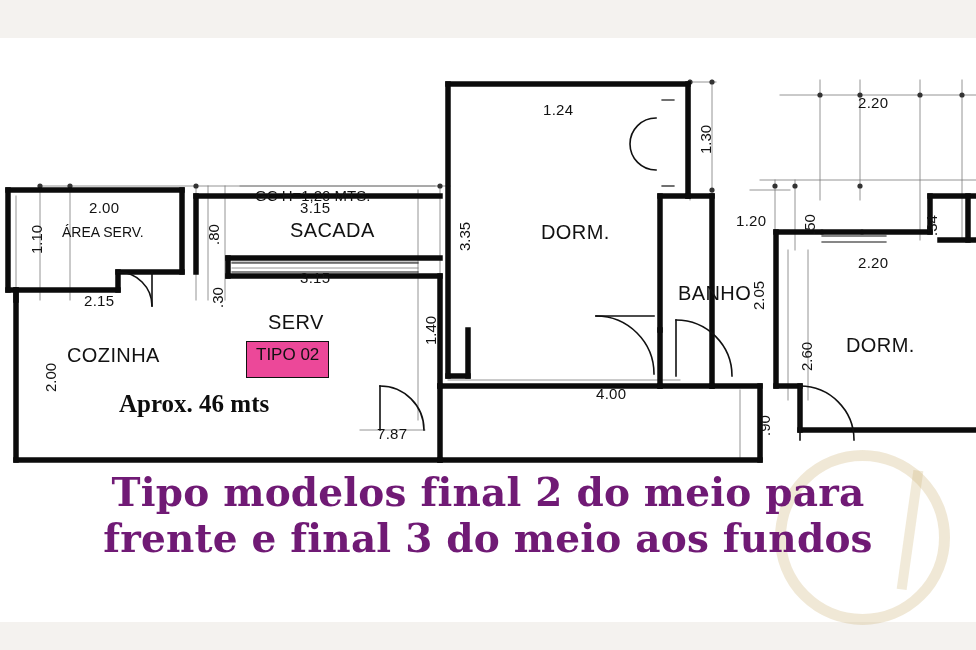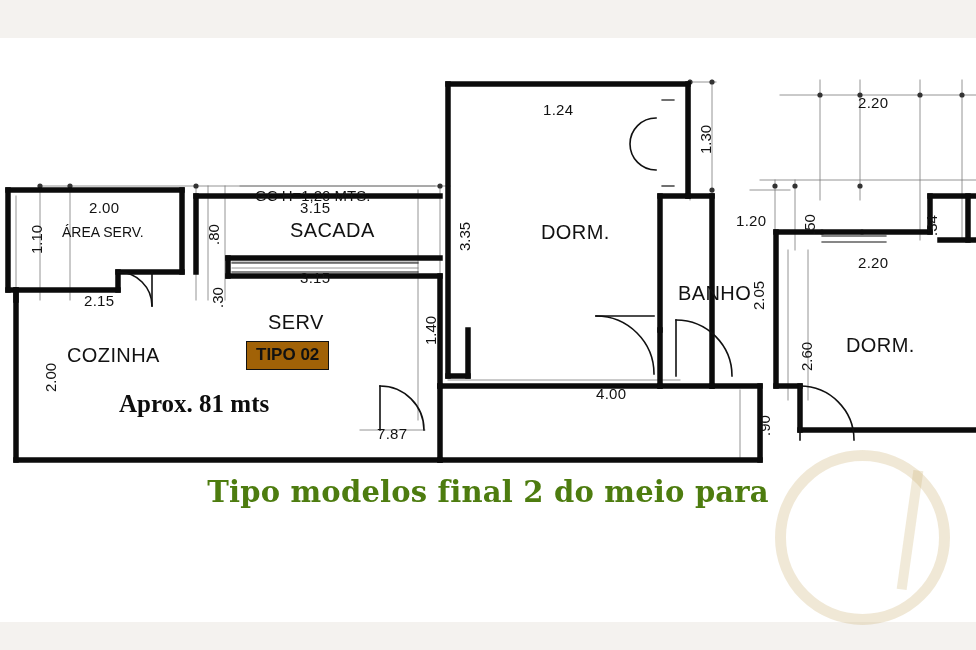--- a/index.html
+++ b/index.html
@@ -64,42 +64,41 @@
   .room-sm {
     font-size: 14px;
     margin-left: 14px;
   }
   .note {
     font-size: 15px;
   }
   .tipo-box {
     position: absolute;
     border: 1.6px solid #111;
-    padding: 3px 9px 4px 9px;
+    padding: 3px 9px 12px 9px;
     font-size: 17px;
-    background: #a16207;
+    background: #ec4899;
     color: #111;
-    font-weight: bold;
   }
   .aprox {
     position: absolute;
     font-size: 25px;
     font-weight: bold;
     color: #0d0d0d;
     font-family: "Liberation Serif", serif;
   }
   .caption {
     position: absolute;
     left: 0;
     width: 976px;
     text-align: center;
     font-family: "DejaVu Serif", serif;
     font-weight: bold;
-    color: #4d7c0f;
-    font-size: 29px;
+    color: #701a75;
+    font-size: 39px;
     line-height: 44px;
     letter-spacing: .2px;
   }
   .wmark {
     position: absolute;
     left: 775px;
     top: 450px;
     width: 175px;
     height: 175px;
     border-radius: 50%;
@@ -267,21 +266,21 @@
 
   <div class="lbl room-sm" style="left:48px; top:224px;">ÁREA SERV.</div>
   <div class="lbl room" style="left:67px; top:344px;text-align:center;">COZINHA</div>
   <div class="lbl room" style="left:290px; top:219px;">SACADA</div>
   <div class="lbl room" style="left:268px; top:311px;">SERV</div>
   <div class="lbl room" style="left:541px; top:221px;">DORM.</div>
   <div class="lbl room" style="left:678px; top:282px;">BANHO</div>
   <div class="lbl room" style="left:846px; top:334px;">DORM.</div>
 
   <div class="tipo-box" style="left:246px; top:341px;">TIPO 02</div>
-  <div class="aprox" style="left:119px; top:390px;">Aprox. 81 mts</div>
+  <div class="aprox" style="left:119px; top:390px;">Aprox. 46 mts</div>
   <div class="lbl note" style="left:255px; top:167px;margin-top:20px;">GC H=1,20 MTS.</div>
 
   <div class="lbl dim" style="left:89px; top:199px;">2.00</div>
   <div class="lbl dim" style="left:84px; top:292px;">2.15</div>
   <div class="lbl dim" style="left:300px; top:199px;">3.15</div>
   <div class="lbl dim" style="left:300px; top:269px;">3.15</div>
   <div class="lbl dim" style="left:377px; top:425px;">7.87</div>
   <div class="lbl dim" style="left:543px; top:101px;">1.24</div>
   <div class="lbl dim" style="left:596px; top:385px;text-align:center;">4.00</div>
   <div class="lbl dim" style="left:706px; top:212px;margin-left:30px;">1.20</div>
@@ -295,14 +294,15 @@
   <div class="lbl dim-v" style="left:424px; top:303px; transform:rotate(-90deg) translate(-42px,-2px);">1.40</div>
   <div class="lbl dim-v" style="left:458px; top:207px; transform:rotate(-90deg) translate(-44px,-2px);">3.35</div>
   <div class="lbl dim-v" style="left:699px; top:110px; transform:rotate(-90deg) translate(-44px,-2px);">1.30</div>
   <div class="lbl dim-v" style="left:752px; top:266px; transform:rotate(-90deg) translate(-44px,-2px);">2.05</div>
   <div class="lbl dim-v" style="left:758px; top:400px; transform:rotate(-90deg) translate(-36px,-2px);">.90</div>
   <div class="lbl dim-v" style="left:803px; top:197px; transform:rotate(-90deg) translate(-38px,-2px);">.50</div>
   <div class="lbl dim-v" style="left:800px; top:327px; transform:rotate(-90deg) translate(-44px,-2px);">2.60</div>
   <div class="lbl dim-v" style="left:925px; top:198px; transform:rotate(-90deg) translate(-38px,-2px);">.34</div>
 
   <div class="caption" style="top:470px;">Tipo modelos final 2 do meio para</div>
+  <div class="caption" style="top:516px;">frente e final 3 do meio aos fundos</div>
 
 </div>
 
 </body></html>

